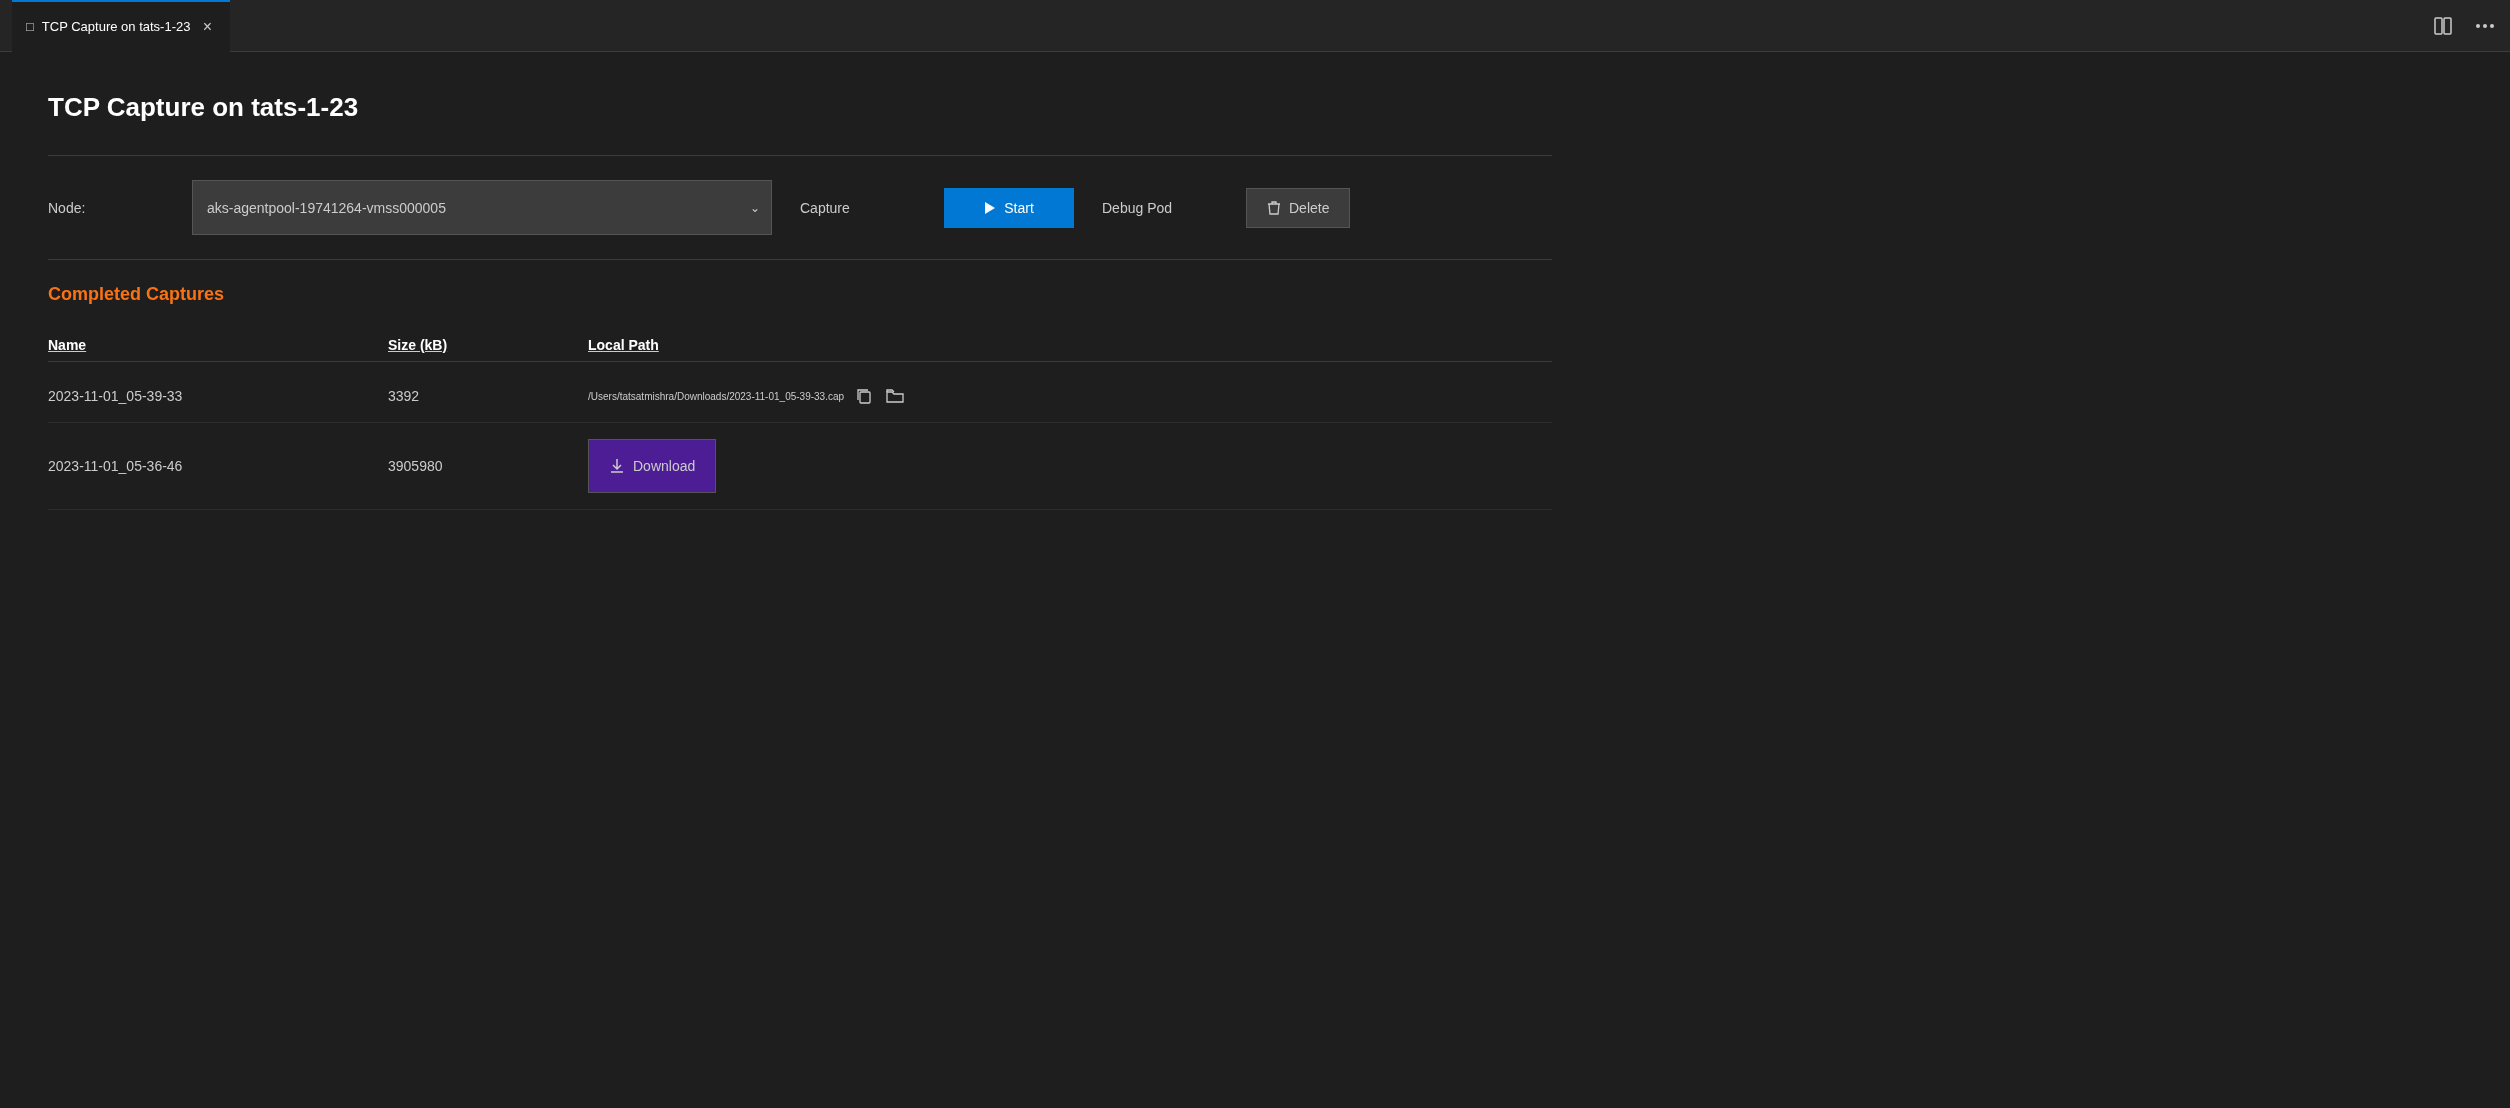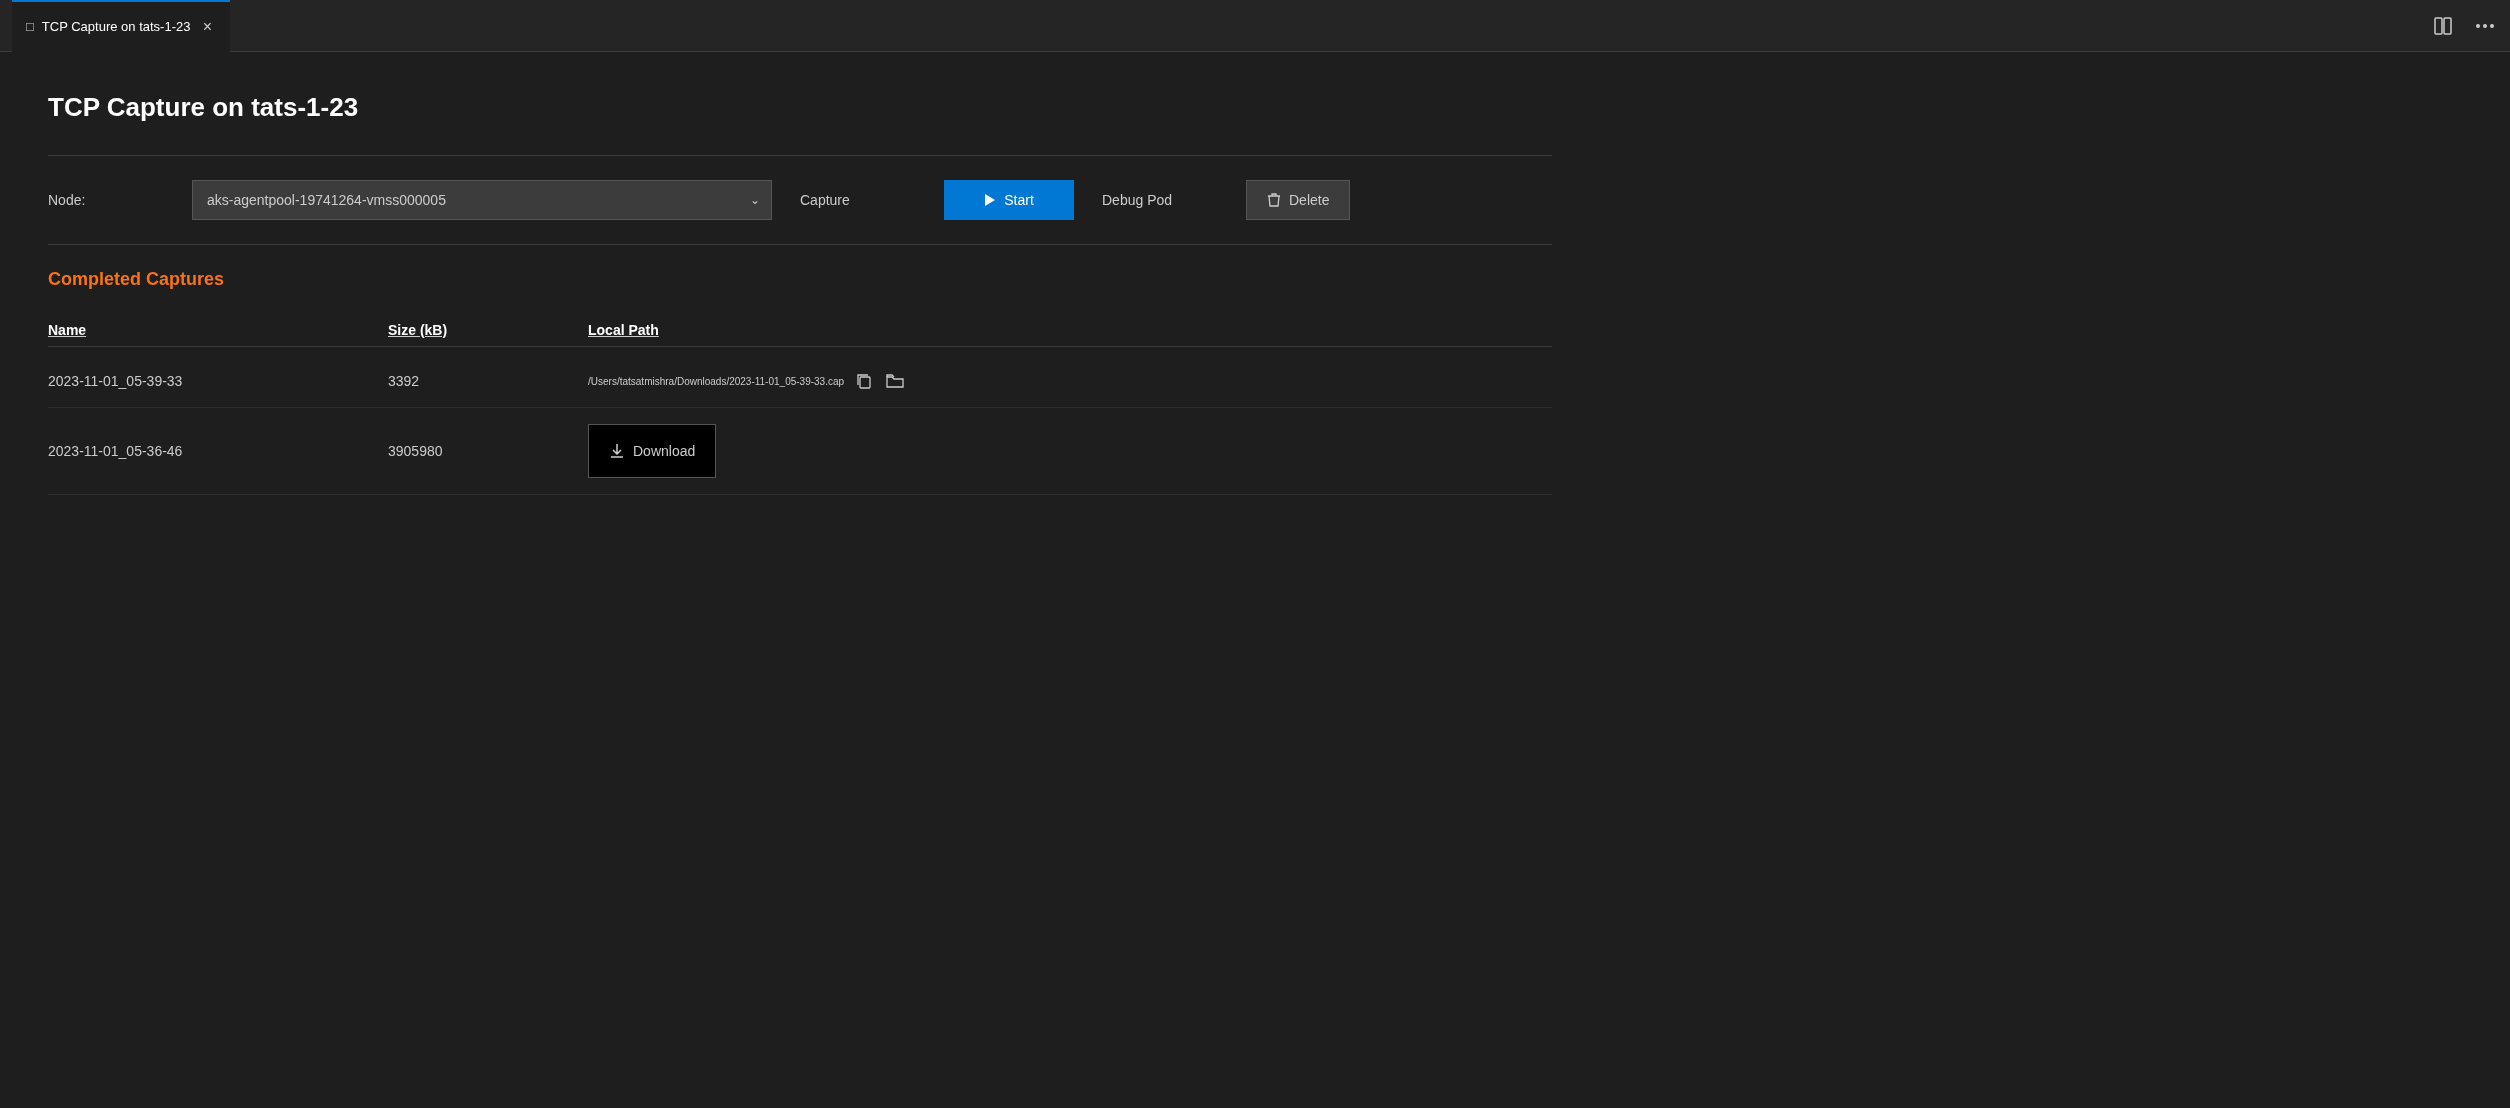--- a/index.html
+++ b/index.html
@@ -125,21 +125,21 @@
 
     .select-wrapper select {
       appearance: none;
       -webkit-appearance: none;
       background-color: #3c3c3c;
       border: 1px solid #555555;
       color: #cccccc;
       padding: 8px 36px 8px 14px;
       font-size: 14px;
       width: 100%;
-      height: 40px;
+      height: 55px;
       cursor: pointer;
     }
 
     .select-arrow {
       position: absolute;
       right: 12px;
       top: 50%;
       transform: translateY(-50%);
       pointer-events: none;
       color: #cccccc;
@@ -232,21 +232,21 @@
       font-size: 16px;
       padding: 2px;
       display: flex;
       align-items: center;
     }
 
     .btn-download {
       display: flex;
       align-items: center;
       gap: 8px;
-      background-color: #000000;
+      background-color: #4c1d95;
       border: 1px solid #555555;
       color: #cccccc;
       padding: 26px 20px;
       font-size: 14px;
       cursor: pointer;
       height: 38px;
     }
   </style>
 </head>
 <body>

